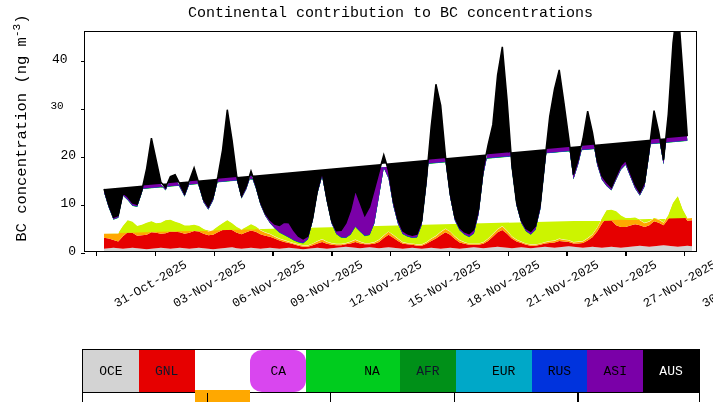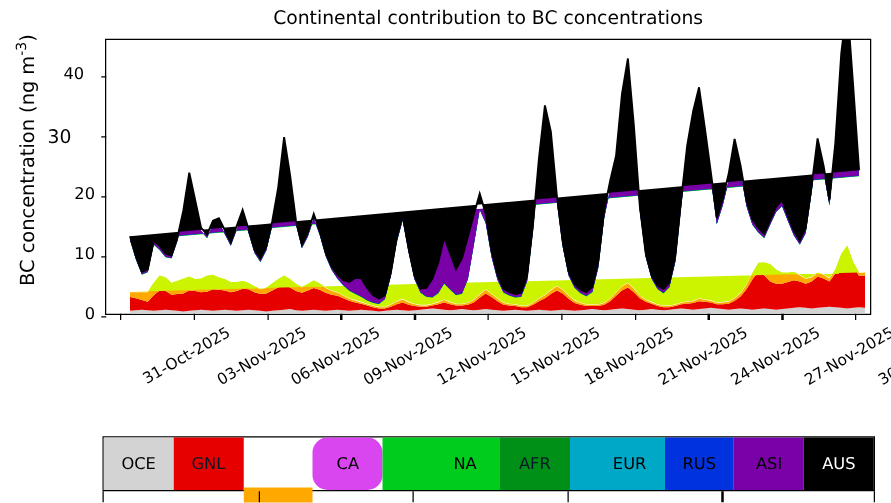--- a/index.html
+++ b/index.html
@@ -1,21 +1,21 @@
 <!DOCTYPE html>
 <html><head>
 <meta charset="utf-8">
 <style>
   html,body{margin:0;padding:0;}
   body{
     width:713px;height:402px;background:#ffffff;
     font-family:"DejaVu Sans","Liberation Sans",sans-serif;
     overflow:hidden;position:relative;
   }
-  #root{position:absolute;left:0;top:0;width:604px;height:402px;}
+  #root{position:absolute;left:0;top:0;width:604px;height:402px;font-family:Liberation Mono, monospace;}
 
   
   .chart-title{
     position:absolute;left:84px;top:4px;width:613px;
     text-align:center;font-size:15px;color:#000;line-height:20px;
     white-space:nowrap;
   }
 
   
   .plot-frame{
@@ -99,22 +99,22 @@
       </div>
   </div>
 
   <div id="ylabel-wrap">
       <div class="ylabel"><span>BC concentration (ng m</span><sup style="font-size: 0.72em;">-3</sup><span>)</span></div>
     </div>
   <div id="ytick-labels">
       <div style="position: absolute; left: 38px; width: 38px; text-align: right; font-size: 13px; color: rgb(0, 0, 0); top: 244px;">0</div>
       <div style="position: absolute; left: 38px; width: 38px; text-align: right; font-size: 13px; color: rgb(0, 0, 0); top: 195.957px;">10</div>
       <div style="position: absolute; left: 38px; width: 38px; text-align: right; font-size: 13px; color: rgb(0, 0, 0); top: 147.913px;">20</div>
-      <div style="position: absolute; left: 38px; width: 38px; text-align: left; font-size: 15px; color: rgb(0, 0, 0); top: 99.8696px;">30</div>
-      <div style="position: absolute; left: 40px; width: 38px; text-align: center; font-size: 13px; color: rgb(0, 0, 0); top: 51.8261px;">40</div>
+      <div style="position: absolute; left: 38px; width: 38px; text-align: center; font-size: 11px; color: rgb(0, 0, 0); top: 99.8696px;">30</div>
+      <div style="position: absolute; left: 52px; width: 38px; text-align: left; font-size: 13px; color: rgb(0, 0, 0); top: 51.8261px;">40</div>
     </div>
   <div id="xtick-labels">
       <div class="xtick-lbl" style="left: 101px;">31-Oct-2025</div>
       <div class="xtick-lbl" style="left: 159.8px;">03-Nov-2025</div>
       <div class="xtick-lbl" style="left: 218.6px;">06-Nov-2025</div>
       <div class="xtick-lbl" style="left: 277.4px;">09-Nov-2025</div>
       <div class="xtick-lbl" style="left: 336.2px;">12-Nov-2025</div>
       <div class="xtick-lbl" style="left: 395px;">15-Nov-2025</div>
       <div class="xtick-lbl" style="left: 453.8px;">18-Nov-2025</div>
       <div class="xtick-lbl" style="left: 512.6px;">21-Nov-2025</div>

